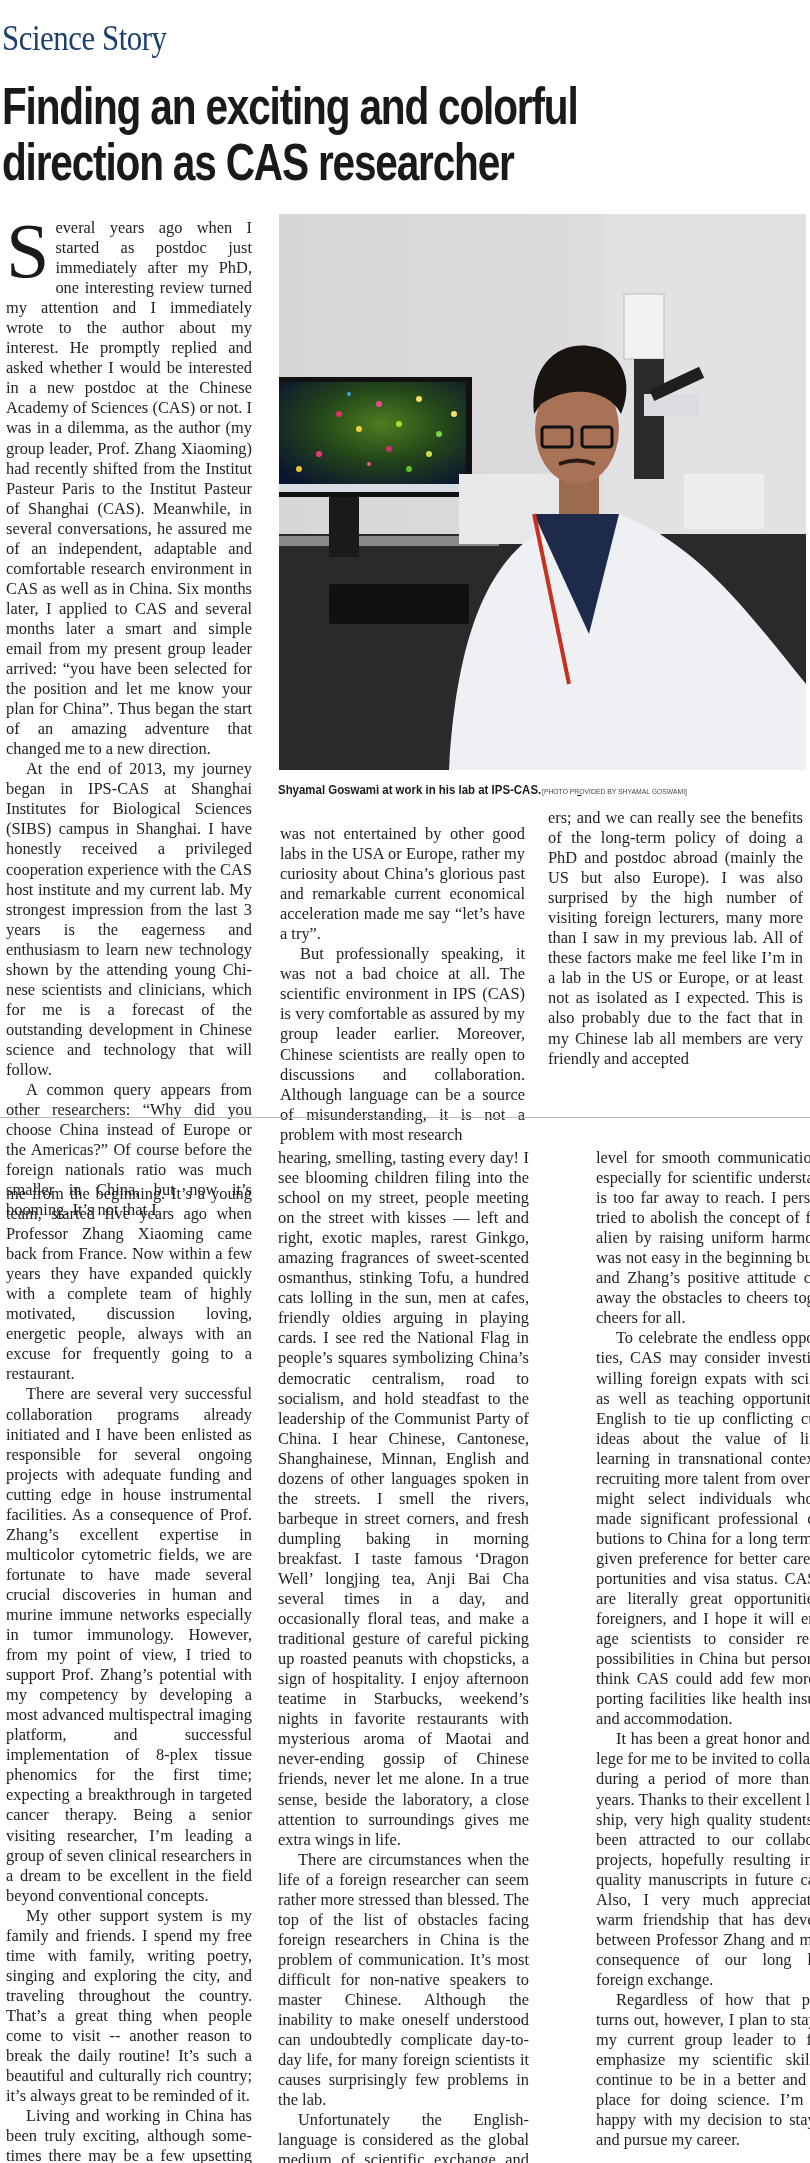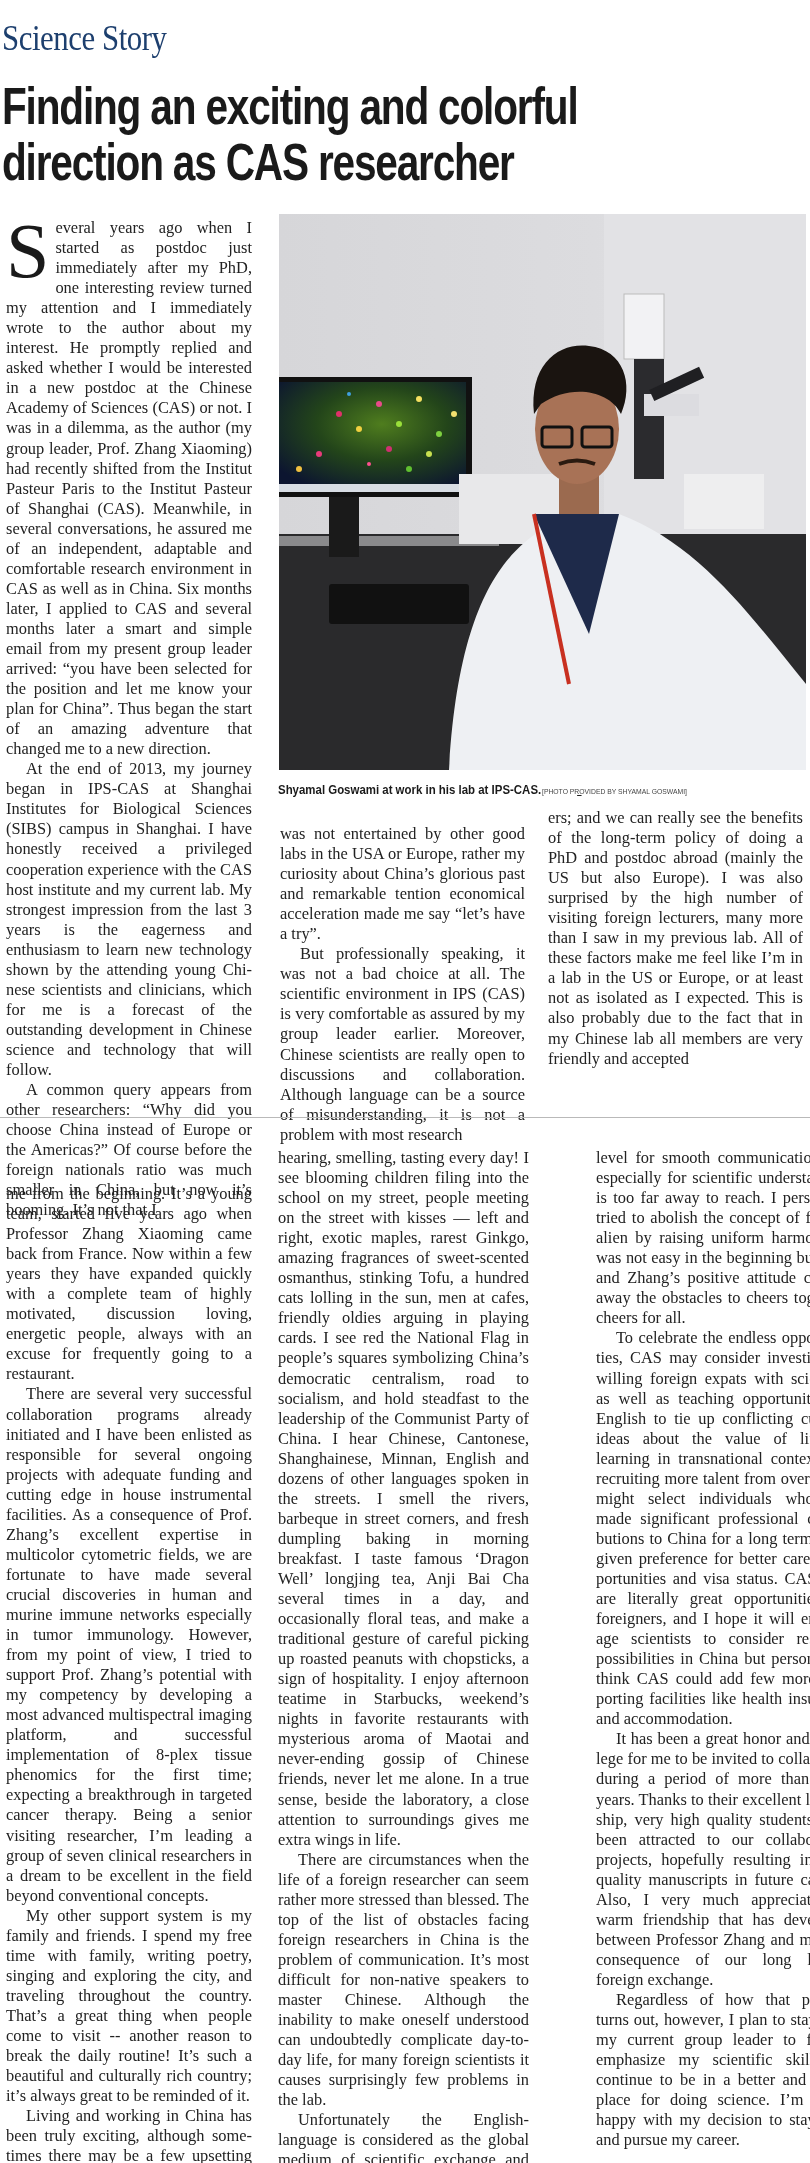--- a/index.html
+++ b/index.html
@@ -136,21 +136,21 @@
     <path d="M280 250 Q 298 243 316 250" stroke="#2a1a10" stroke-width="4" fill="none"></path>
   </svg>
 </div>
 
 <div class="caption">
   <span class="main">Shyamal Goswami at work in his lab at IPS-CAS.</span>
   <span class="credit">[PHOTO PROVIDED BY SHYAMAL GOSWAMI]</span>
 </div>
 
 <div class="col" id="c2">
-  <p class="cont">was not entertained by other good labs in the USA or Europe, rather my cu­riosity about China’s glorious past and remarkable tention economical accel­eration made me say “let’s have a try”.</p>
+  <p class="cont">was not entertained by other good labs in the USA or Europe, rather my cu­riosity about China’s glorious past and remarkable current economical accel­eration made me say “let’s have a try”.</p>
   <p>But professionally speaking, it was not a bad choice at all. The scientific environment in IPS (CAS) is very comfortable as assured by my group leader earlier. Moreover, Chinese sci­entists are really open to discussions and collaboration. Although language can be a source of misunderstanding, it is not a problem with most research­</p>
 </div>
 
 <div class="col" id="c3">
   <p class="cont">ers; and we can really see the benefits of the long-term policy of doing a PhD and postdoc abroad (mainly the US but also Europe). I was also surprised by the high number of visiting foreign lecturers, many more than I saw in my previous lab. All of these factors make me feel like I’m in a lab in the US or Eu­rope, or at least not as isolated as I ex­pected. This is also probably due to the fact that in my Chinese lab all mem­bers are very friendly and accepted</p>
 </div>
 
 <div class="divider"></div>
 
 <div class="col" id="c4">

